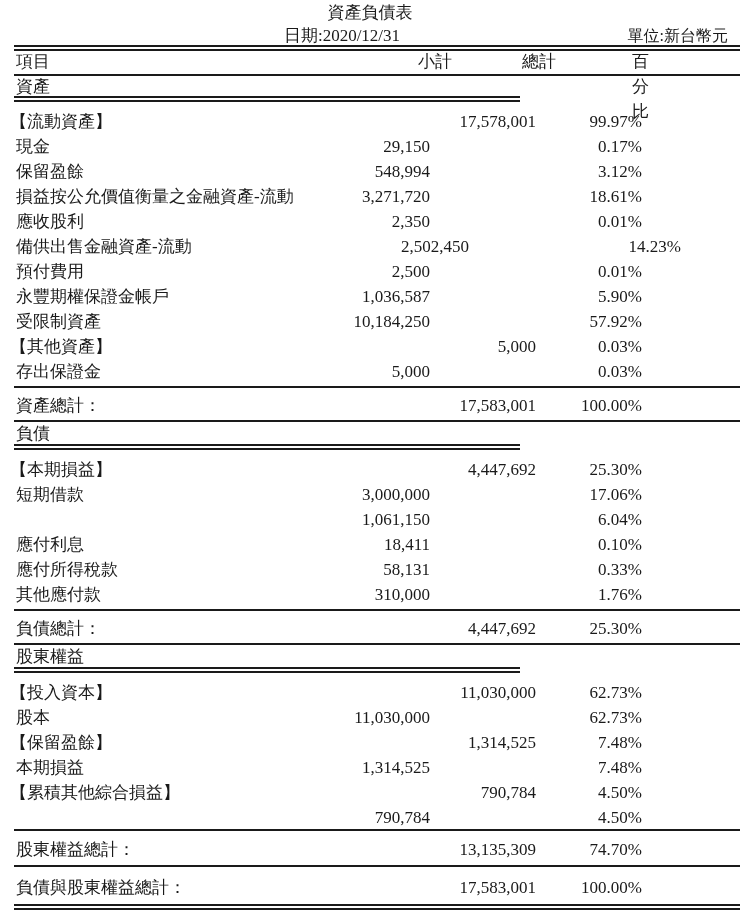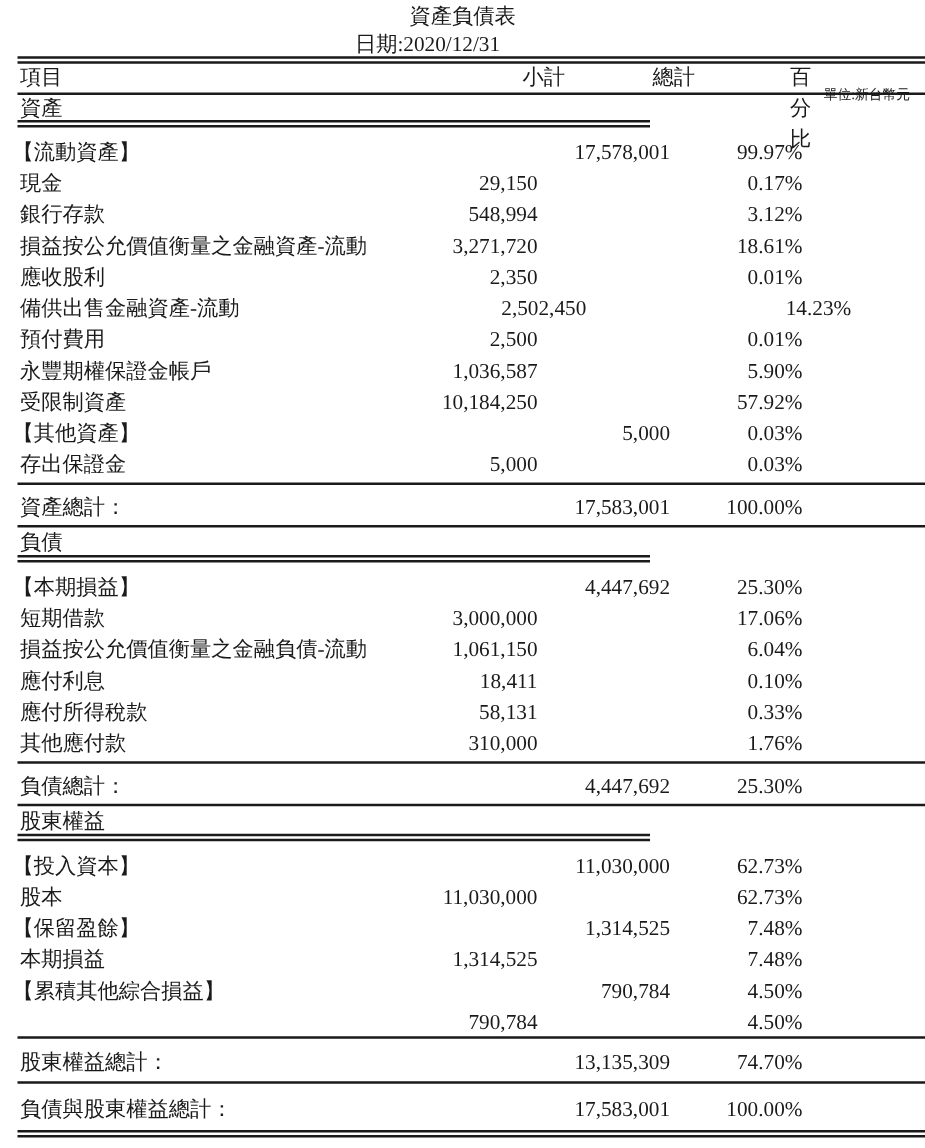--- a/index.html
+++ b/index.html
@@ -10,21 +10,21 @@
     }
     .title {
       position: absolute; top: 2px; left: 0; width: 740px; text-align: center;
       font-size: 17px; line-height: 22px;
     }
     .date {
       position: absolute; top: 25px; left: 0; width: 684px; text-align: center;
       font-size: 17px; line-height: 22px;
     }
     .unit {
-      position: absolute; top: 25px; right: 12px; font-size: 11px; line-height: 22px; margin-top: 40px;
+      position: absolute; top: 25px; right: 12px; font-size: 16px; line-height: 22px;
     }
     .dbl {
       position: absolute; left: 14px; height: 2px; border-top: 2px solid #1a1a1a; border-bottom: 2px solid #1a1a1a; box-sizing: content-box;
     }
     .sgl { position: absolute; left: 14px; border-top: 2px solid #1a1a1a; }
     .row {
       position: absolute; left: 0; width: 652px; height: 25px; line-height: 25px;
     }
     .row .label { position: absolute; left: 16px; white-space: nowrap; }
     .row .label.bracket { left: 10px; }
@@ -64,21 +64,21 @@
       <span class="tot">17,578,001</span>
       <span class="pct">99.97%</span>
     </div>
     <div class="row" style="top: 134px;">
       <span class="label">現金</span>
       <span class="sub">29,150</span>
       <span class="tot"></span>
       <span class="pct">0.17%</span>
     </div>
     <div class="row" style="top: 159px;">
-      <span class="label">銀行存款</span>
+      <span class="label">保留盈餘</span>
       <span class="sub">548,994</span>
       <span class="tot"></span>
       <span class="pct">3.12%</span>
     </div>
     <div class="row" style="top: 184px;">
       <span class="label">損益按公允價值衡量之金融資產-流動</span>
       <span class="sub">3,271,720</span>
       <span class="tot"></span>
       <span class="pct">18.61%</span>
     </div>
@@ -146,21 +146,20 @@
       <span class="tot">4,447,692</span>
       <span class="pct">25.30%</span>
     </div>
     <div class="row" style="top: 482px;">
       <span class="label">短期借款</span>
       <span class="sub">3,000,000</span>
       <span class="tot"></span>
       <span class="pct">17.06%</span>
     </div>
     <div class="row" style="top: 507px;">
-      <span class="label">損益按公允價值衡量之金融負債-流動</span>
       <span class="sub">1,061,150</span>
       <span class="tot"></span>
       <span class="pct">6.04%</span>
     </div>
     <div class="row" style="top: 532px;">
       <span class="label">應付利息</span>
       <span class="sub">18,411</span>
       <span class="tot"></span>
       <span class="pct">0.10%</span>
     </div>

